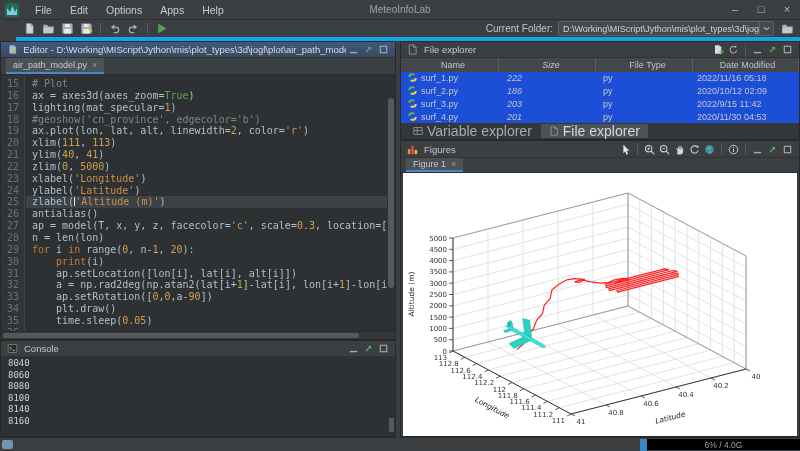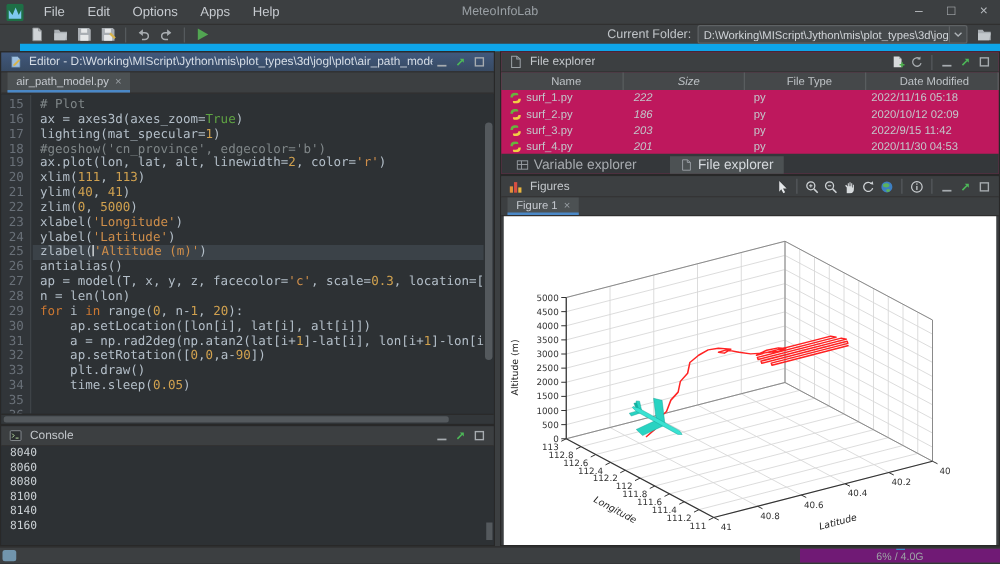--- a/index.html
+++ b/index.html
@@ -11,21 +11,21 @@
   .menubar { position:absolute; top:0; left:0; right:0; height:20px; display:flex;
              align-items:center; background:#3c3f41; border-bottom:1px solid #303030; }
   .logo { width:14px; height:14px; margin:0 7px 0 5px; display:inline-flex; }
   .menu-item { padding:0 9px; font-size:10.5px; color:#c7cbd0; height:20px; line-height:20px; }
   .win-title { position:absolute; left:0; right:0; text-align:center; font-size:10px; color:#9aa0a5; pointer-events:none; }
   .win-controls { margin-left:auto; display:flex; height:20px; }
   .win-btn { width:26px; text-align:center; font-size:11px; color:#b7bbbf; line-height:19px; }
 
   
   .toolbar { position:absolute; top:20px; left:16px; right:0; height:21px; display:flex;
-             align-items:center; border-bottom:6px solid #0ea5e9; padding-left:4px;justify-content:center; }
+             align-items:center; border-bottom:4px solid #0ea5e9; padding-left:4px;justify-content:center; }
   .tbtn { width:19px; height:17px; display:inline-flex; align-items:center; justify-content:center; border-radius:2px; }
   .tbtn svg { width:13px; height:13px; }
   .tsep { width:1px; height:12px; background:#555a5d; margin:0 4px; display:inline-block; }
   .folder-label { margin-left:auto; font-size:10px; color:#c0c4c8; padding-right:5px; }
   .folder-combo { width:216px; height:15px; background:#45494b; border:1px solid #5e6264;
                   border-radius:2px; display:flex; align-items:center; font-size:9px; color:#d0d4d8; }
   .folder-combo .val { flex:1; padding:0 4px; white-space:nowrap; overflow:hidden; }
   .folder-combo .chev { width:14px; border-left:1px solid #5e6264; display:flex; align-items:center; justify-content:center; height:100%; }
   .folder-combo .chev svg { width:9px; height:9px; }
   .folder-open-btn { width:20px; height:17px; margin:0 3px; display:inline-flex; align-items:center; justify-content:center; }
@@ -69,47 +69,47 @@
   .hscroll .thumb { position:absolute; left:2px; top:1px; height:5px; width:356px; background:#54595d; border-radius:2px; }
 
   
   .console-panel { position:absolute; top:299px; left:0; right:0; height:97px; background:#2d3134; border:1px solid #282828; }
   .console-body { position:absolute; top:16px; left:0; right:0; bottom:0; background:#2d3134;
                   font-family:"DejaVu Sans Mono", monospace; font-size:9px; line-height:11.6px;
                   color:#ccd2d6; padding:1px 0 0 7px; overflow:hidden; }
   .console-vthumb { position:absolute; right:1px; bottom:4px; width:5px; height:14px; background:#54595d; }
 
   
-  .fx-panel { position:absolute; top:0; left:0; right:0; height:99px; background:#be185d; border:1px solid #282828; }
+  .fx-panel { position:absolute; top:0; left:0; right:0; height:99px; background:#1d4ed8; border:1px solid #282828; }
   .fx-header { display:flex; height:14px; background:#45484a; font-size:9px; color:#bfc3c7; }
   .fx-header .hc { display:flex; align-items:center; justify-content:center; border-right:1px solid #595d5f; }
   .fx-rows { height:53px; overflow:hidden; }
   .fx-row { display:flex; height:12.9px; align-items:center; font-size:9px; color:#c3c7cb; }
   .fx-cell { overflow:hidden; white-space:nowrap; }
-  .c0 { width:98px; padding-left:7px; display:flex; align-items:flex-end; gap:4px; }
+  .c0 { width:98px; padding-left:7px; display:flex; align-items:flex-start; gap:4px; }
   .c1 { width:97px; padding-left:8px;font-style:italic; } .c2 { width:97px; padding-left:7px; } .c3 { flex:1; padding-left:4px; }
   .c0 svg { width:9px; height:9px; flex:none; }
   .subtabs { position:absolute; bottom:0; left:0; right:0; height:16px; background:#34373a;
-             display:flex; align-items:flex-end; padding-left:4px; gap:19px; font-size:11px; }
+             display:flex; align-items:center; padding-left:4px; gap:1px; font-size:14px; }
   .subtab { display:flex; align-items:center; gap:4px; padding:1px 8px; color:#a7abaf; height:14px; }
   .subtab.active { background:#4c5153; color:#d5d9dd; }
   .subtab svg { width:10px; height:10px; }
 
   
   .fig-panel { position:absolute; top:99px; left:0; right:0; height:297px; background:#3c3f41; border:1px solid #282828; }
   .fig-titlebar { height:17px; }
   .fig-tabbar { height:15px; }
   .fig-tabbar .tab { height:14px; }
   .fig-body { position:absolute; top:32px; left:2px; right:2px; bottom:0; background:#ffffff; }
   .fig-body svg { display:block; }
 
   
   .statusbar { position:absolute; bottom:0; left:0; right:0; height:14px; background:#3c3f41; border-top:1px solid #2b2b2b; }
   .corner-pill { position:absolute; left:2px; bottom:2px; width:11px; height:9px; background:#7195ad; border-radius:2px; }
-  .mem { position:absolute; right:0; top:1px; bottom:1px; width:160px; background:#701a75; display:flex; align-items:center;flex-direction:column; }
+  .mem { position:absolute; right:0; top:1px; bottom:1px; width:160px; background:#000000; display:flex; align-items:center; }
   .mem-bar { width:7px; height:12px; background:#3a87c8; }
   .mem-text { flex:1; text-align:center; font-size:8.5px; color:#9da2a6; }
 </style>
 </head>
 <body>
 
 <div class="app">
 
   <div class="menubar">
     <span class="logo">
@@ -271,20 +271,21 @@
             <div class="code-line">xlim(<span class="tok-num">111</span>, <span class="tok-num">113</span>)</div>
             <div class="code-line">ylim(<span class="tok-num">40</span>, <span class="tok-num">41</span>)</div>
             <div class="code-line">zlim(<span class="tok-num">0</span>, <span class="tok-num">5000</span>)</div>
             <div class="code-line">xlabel(<span class="tok-str">'Longitude'</span>)</div>
             <div class="code-line">ylabel(<span class="tok-str">'Latitude'</span>)</div>
             <div class="code-line current">zlabel(<span class="caret"></span><span class="tok-str">'Altitude (m)'</span>)</div>
             <div class="code-line">antialias()</div>
             <div class="code-line">ap = model(T, x, y, z, facecolor=<span class="tok-str">'c'</span>, scale=<span class="tok-num">0.3</span>, location=[lon[<span class="tok-num">0</span>],lat[],alt[]])</div>
             <div class="code-line">n = len(lon)</div>
             <div class="code-line"><span class="tok-kw">for</span> i <span class="tok-kw">in</span> range(<span class="tok-num">0</span>, n-<span class="tok-num">1</span>, <span class="tok-num">20</span>):</div>
+            <div class="code-line">    <span class="tok-kw">print</span>(i)</div>
             <div class="code-line">    ap.setLocation([lon[i], lat[i], alt[i]])</div>
             <div class="code-line">    a = np.rad2deg(np.atan2(lat[i+<span class="tok-num">1</span>]-lat[i], lon[i+<span class="tok-num">1</span>]-lon[i]))</div>
             <div class="code-line">    ap.setRotation([<span class="tok-num">0</span>,<span class="tok-num">0</span>,a-<span class="tok-num">90</span>])</div>
             <div class="code-line">    plt.draw()</div>
             <div class="code-line">    time.sleep(<span class="tok-num">0.05</span>)</div>
             <div class="code-line">&nbsp;</div>
           </div>
         <div class="vscroll-thumb"></div>
       </div>
       <div class="hscroll">

